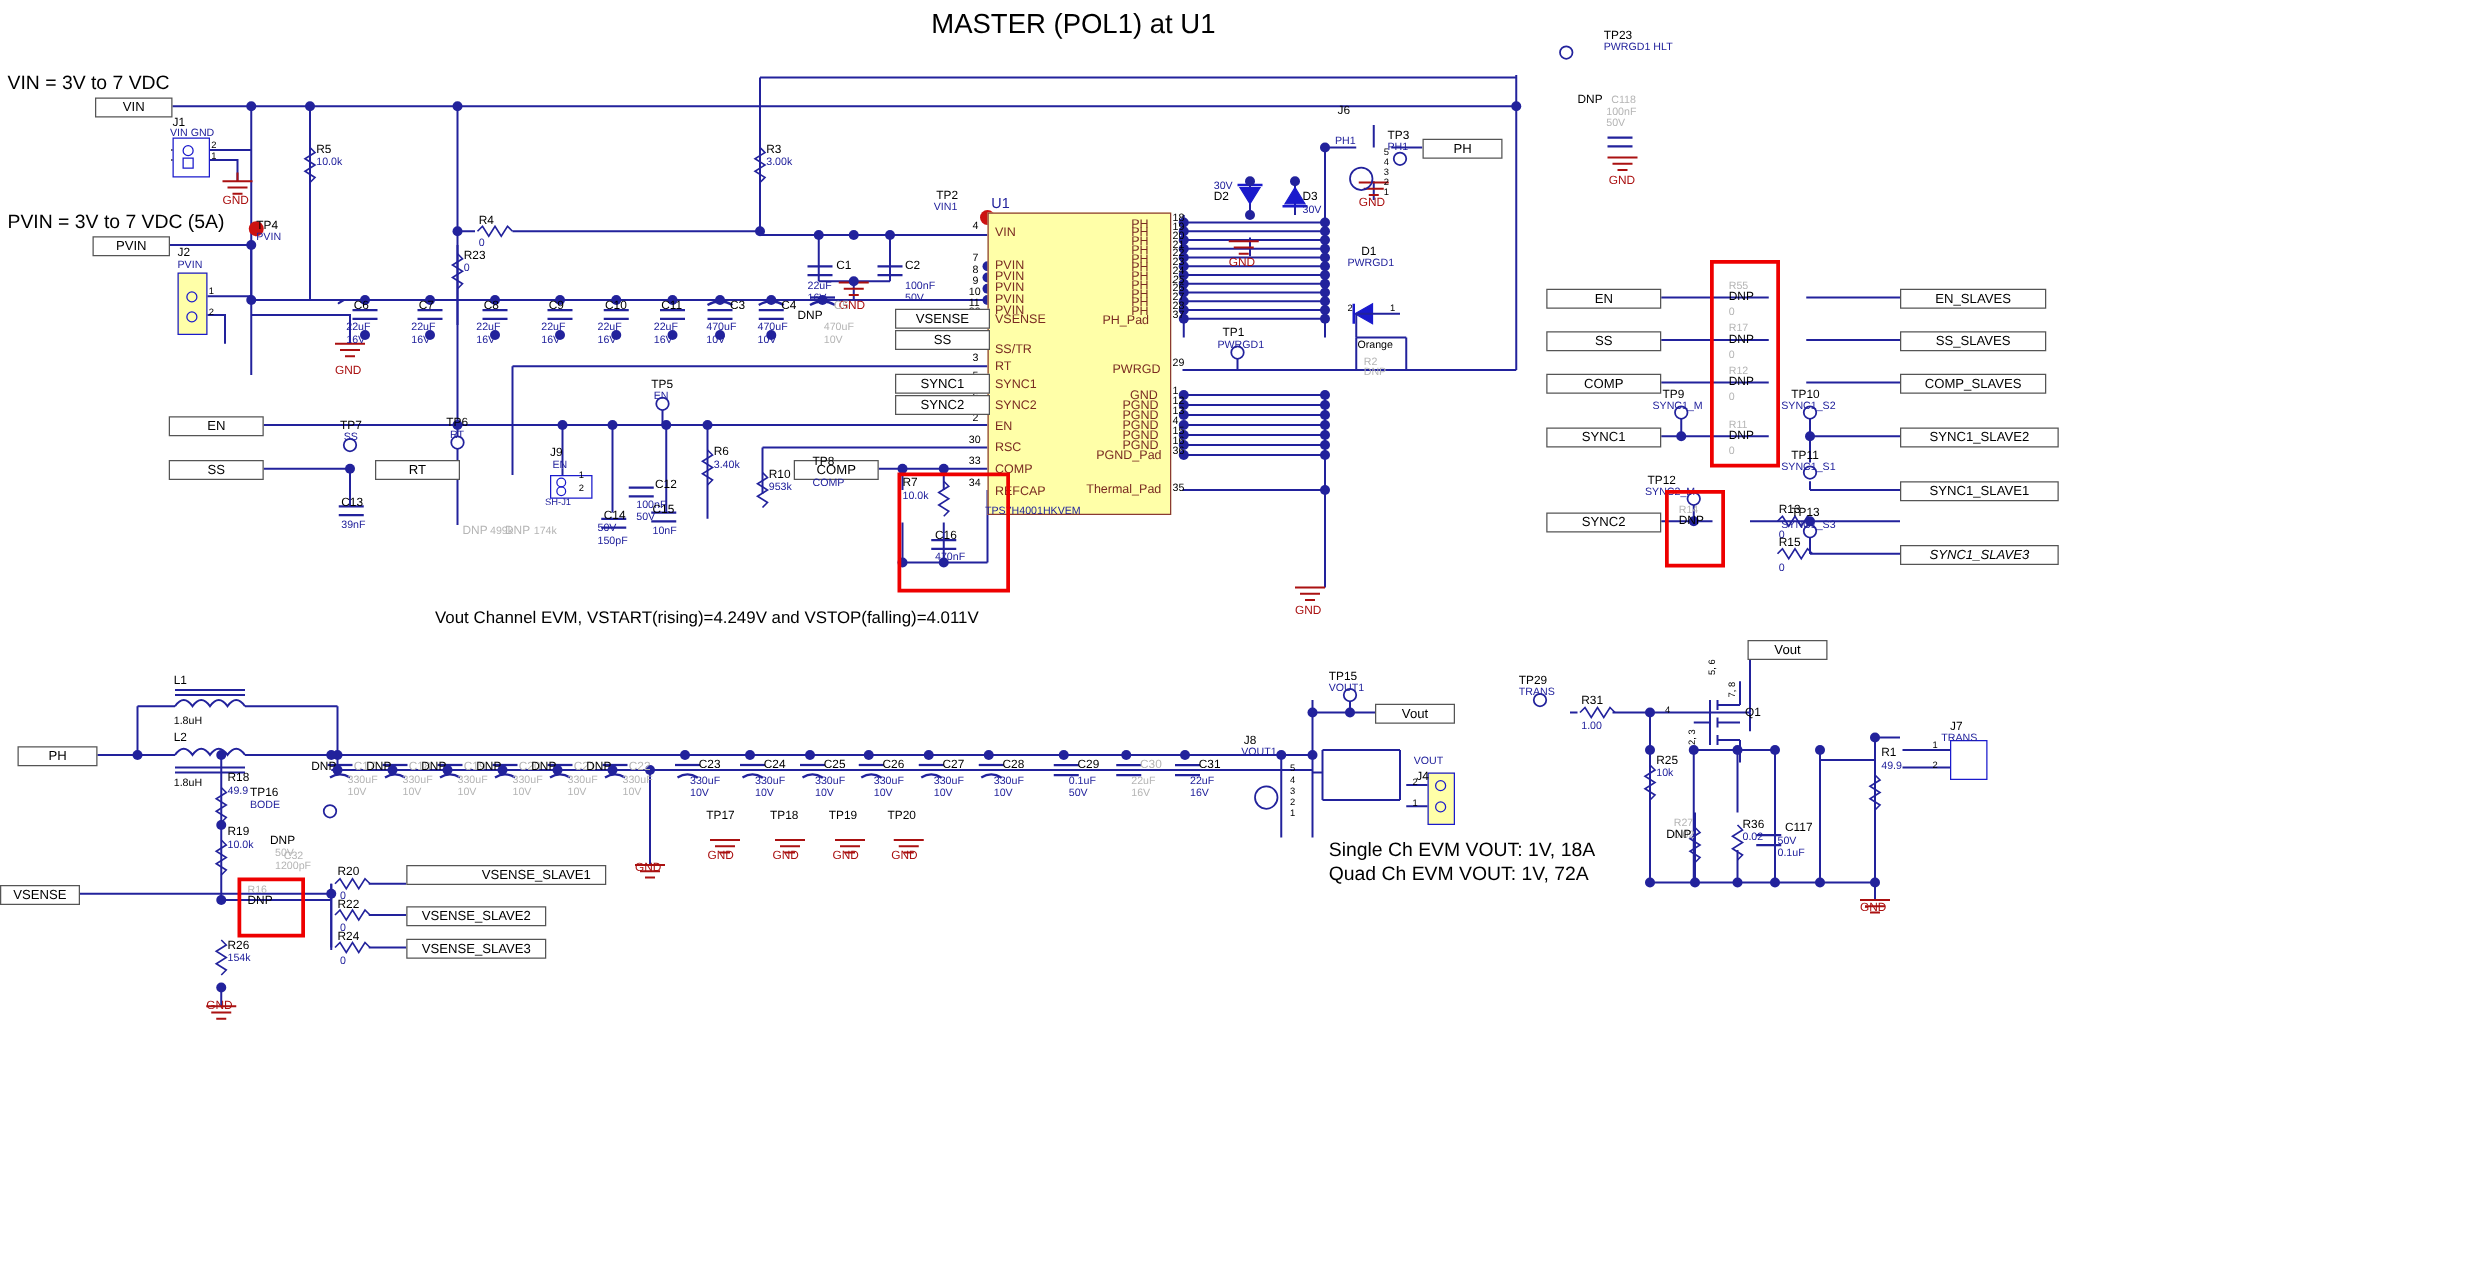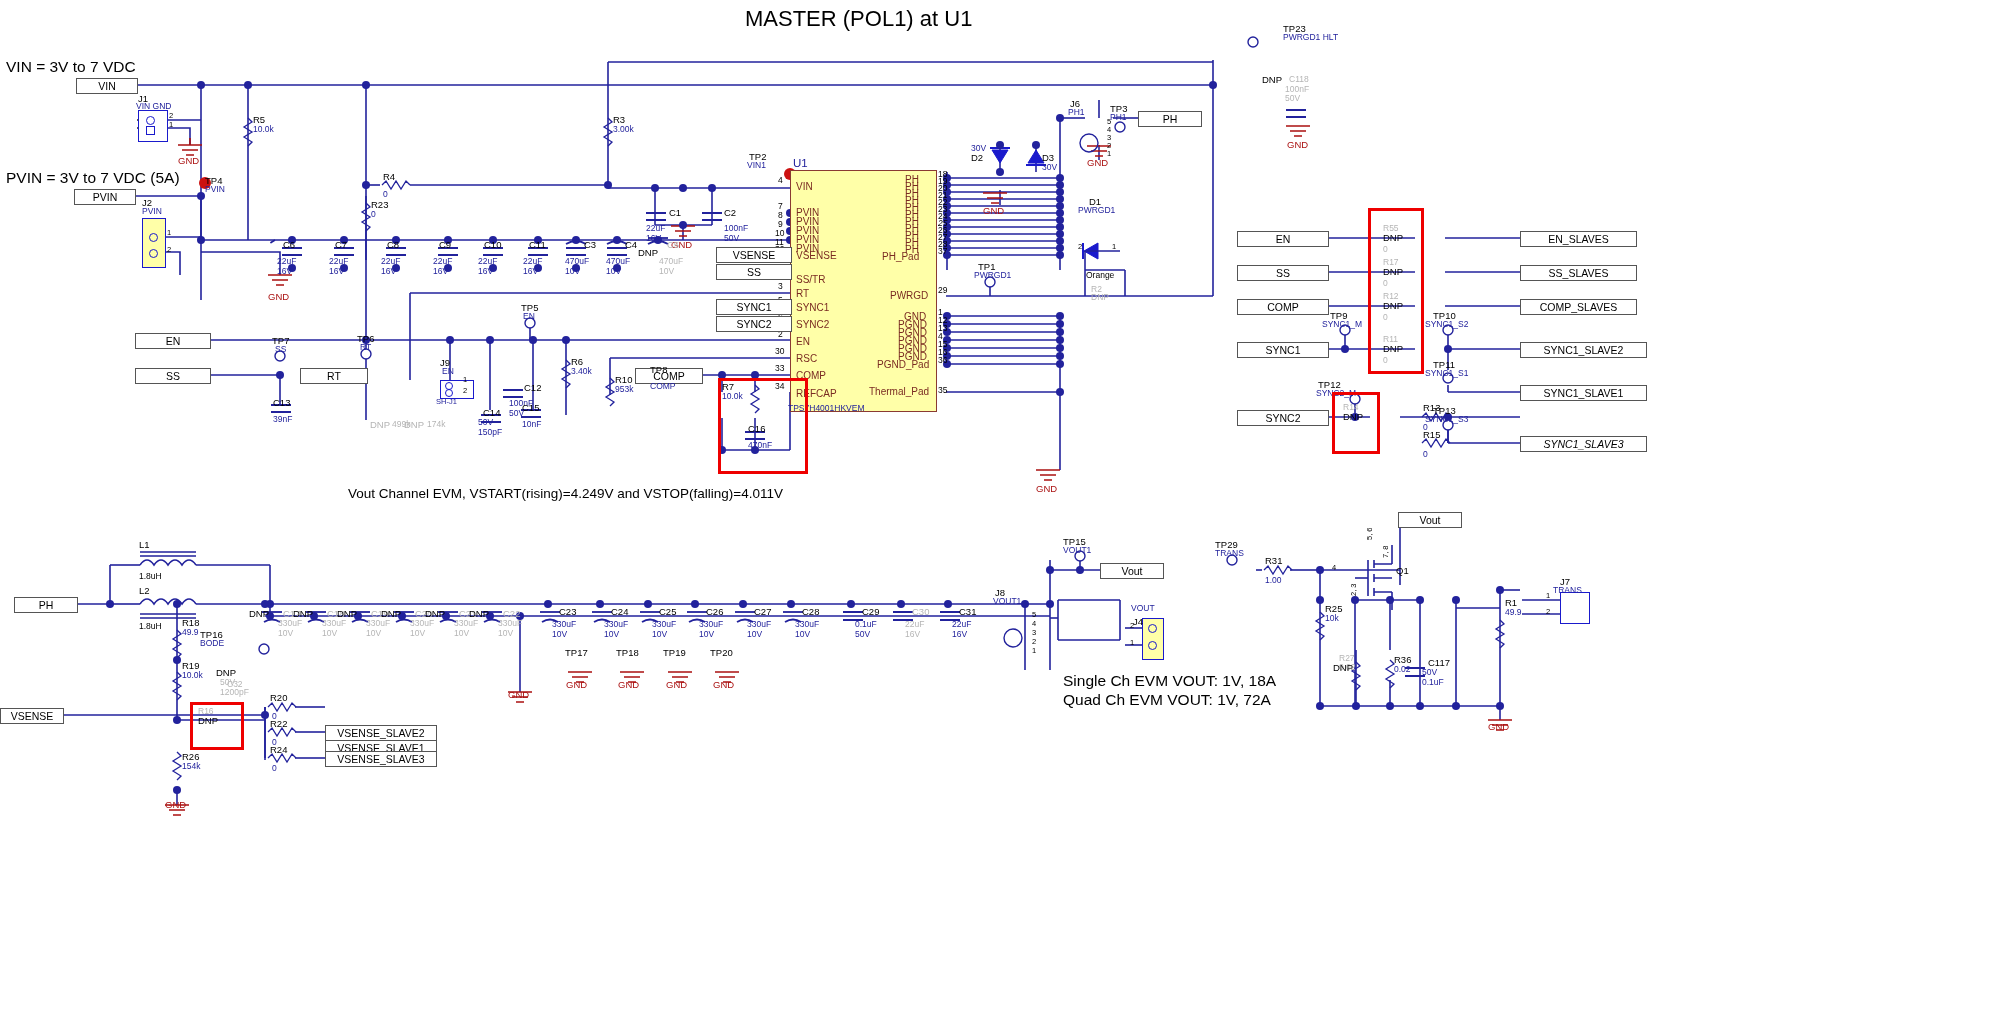--- a/index.html
+++ b/index.html
@@ -639,21 +639,21 @@
   <div class="port" style="left:1237px;top:342px;width:90px;">SYNC1</div>
   <div class="port" style="left:1237px;top:410px;width:90px;">SYNC2</div>
 
   <div class="port" style="left:1520px;top:231px;width:115px;">EN_SLAVES</div>
   <div class="port" style="left:1520px;top:265px;width:115px;">SS_SLAVES</div>
   <div class="port" style="left:1520px;top:299px;width:115px;">COMP_SLAVES</div>
   <div class="port" style="left:1520px;top:342px;width:125px;">SYNC1_SLAVE2</div>
   <div class="port" style="left:1520px;top:385px;width:125px;">SYNC1_SLAVE1</div>
   <div class="port" style="left:1520px;top:436px;width:125px;font-style:italic;">SYNC1_SLAVE3</div>
 
-  <div class="port" style="left:325px;top:740px;width:110px;">VSENSE_SLAVE1</div>
+  <div class="port" style="left:325px;top:692px;width:110px;padding-left:48px;">VSENSE_SLAVE1</div>
   <div class="port" style="left:325px;top:725px;width:110px;">VSENSE_SLAVE2</div>
   <div class="port" style="left:325px;top:751px;width:110px;">VSENSE_SLAVE3</div>
 
   <div class="t f9 red" style="left:178px;top:156px;">GND</div>
   <div class="t f9 red" style="left:268px;top:292px;">GND</div>
   <div class="t f9 red" style="left:671px;top:240px;">GND</div>
   <div class="t f9 red" style="left:983px;top:206px;">GND</div>
   <div class="t f9 red" style="left:1087px;top:158px;">GND</div>
   <div class="t f9 red" style="left:1287px;top:140px;">GND</div>
   <div class="t f9 red" style="left:1036px;top:484px;">GND</div>
@@ -674,21 +674,21 @@
   <div class="t f7 blk" style="left:169px;top:121px;">1</div>
 
   <div style="position:absolute;left:142px;top:218px;width:22px;height:48px;border:1.6px solid #1a1acc;background:#ffffa8;"></div>
   <div style="position:absolute;left:149px;top:233px;width:7px;height:7px;border:1.4px solid #1a1acc;border-radius:50%;"></div>
   <div style="position:absolute;left:149px;top:249px;width:7px;height:7px;border:1.4px solid #1a1acc;border-radius:50%;"></div>
   <div class="t f9 blk" style="left:142px;top:198px;">J2</div>
   <div class="t f8 blue" style="left:142px;top:207px;">PVIN</div>
   <div class="t f7 blk" style="left:167px;top:229px;">1</div>
   <div class="t f7 blk" style="left:167px;top:246px;">2</div>
 
-  <div class="t f9 blk" style="left:1070px;top:99px;">J6</div>
+  <div class="t f9 blk" style="left:1070px;top:84px;">J6</div>
   <div class="t f8 blue" style="left:1068px;top:108px;">PH1</div>
   <div class="t f7 blk" style="left:1107px;top:118px;">5</div>
   <div class="t f7 blk" style="left:1107px;top:126px;">4</div>
   <div class="t f7 blk" style="left:1107px;top:134px;">3</div>
   <div class="t f7 blk" style="left:1107px;top:142px;">2</div>
   <div class="t f7 blk" style="left:1107px;top:150px;">1</div>
 
   <div class="t f9 blk" style="left:995px;top:588px;">J8</div>
   <div class="t f8 blue" style="left:993px;top:597px;">VOUT1</div>
   <div class="t f7 blk" style="left:1032px;top:611px;">5</div>

